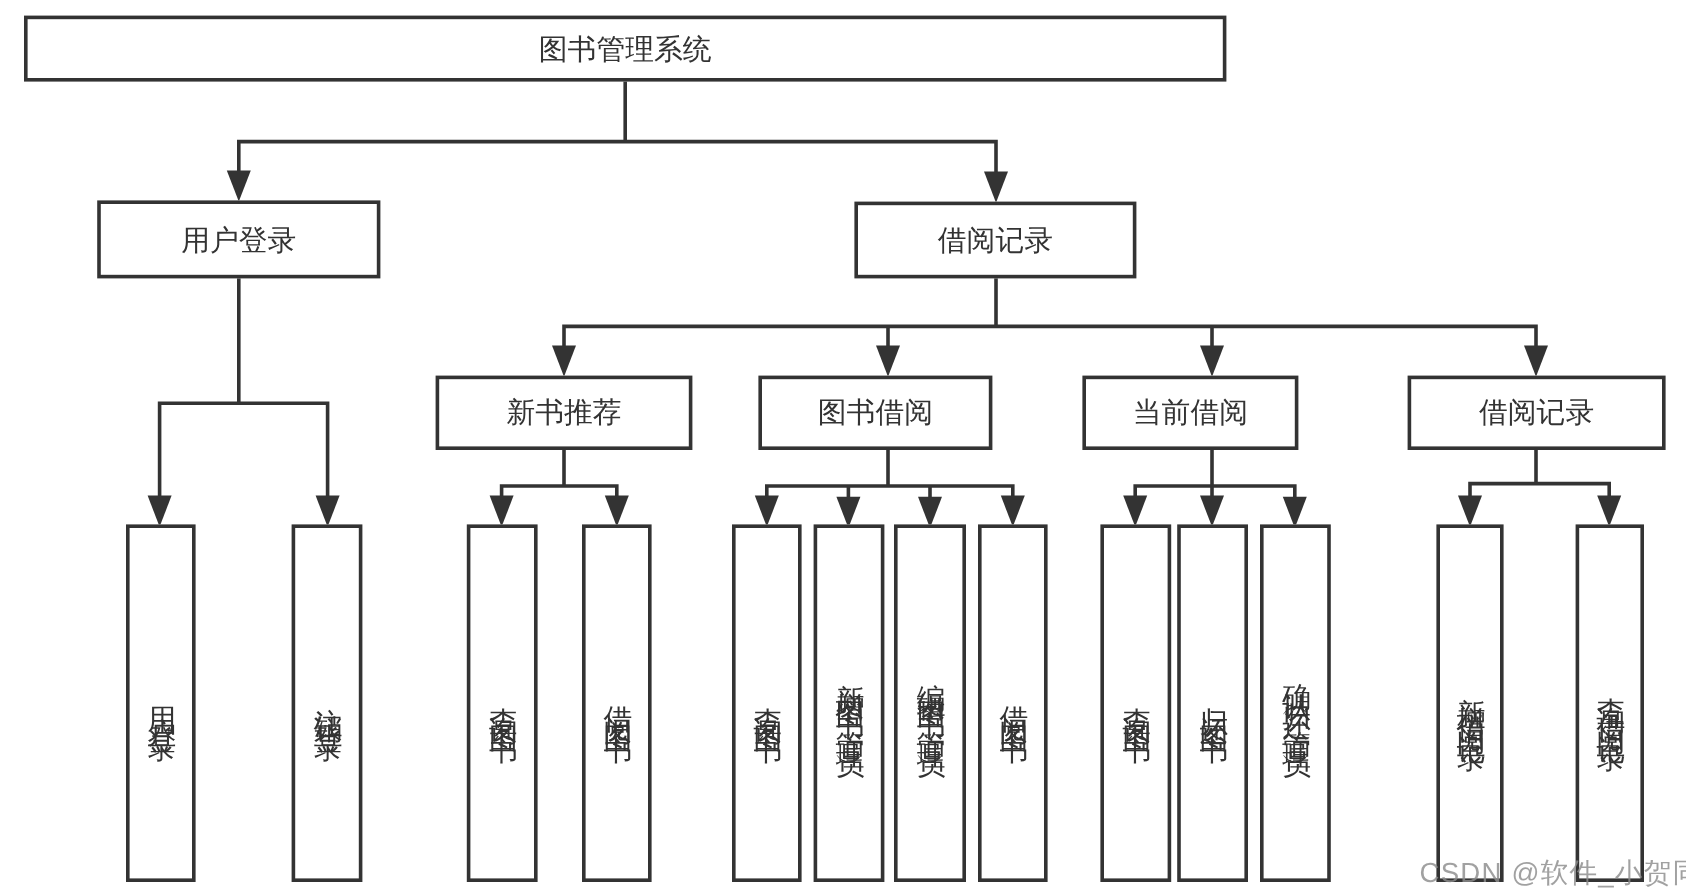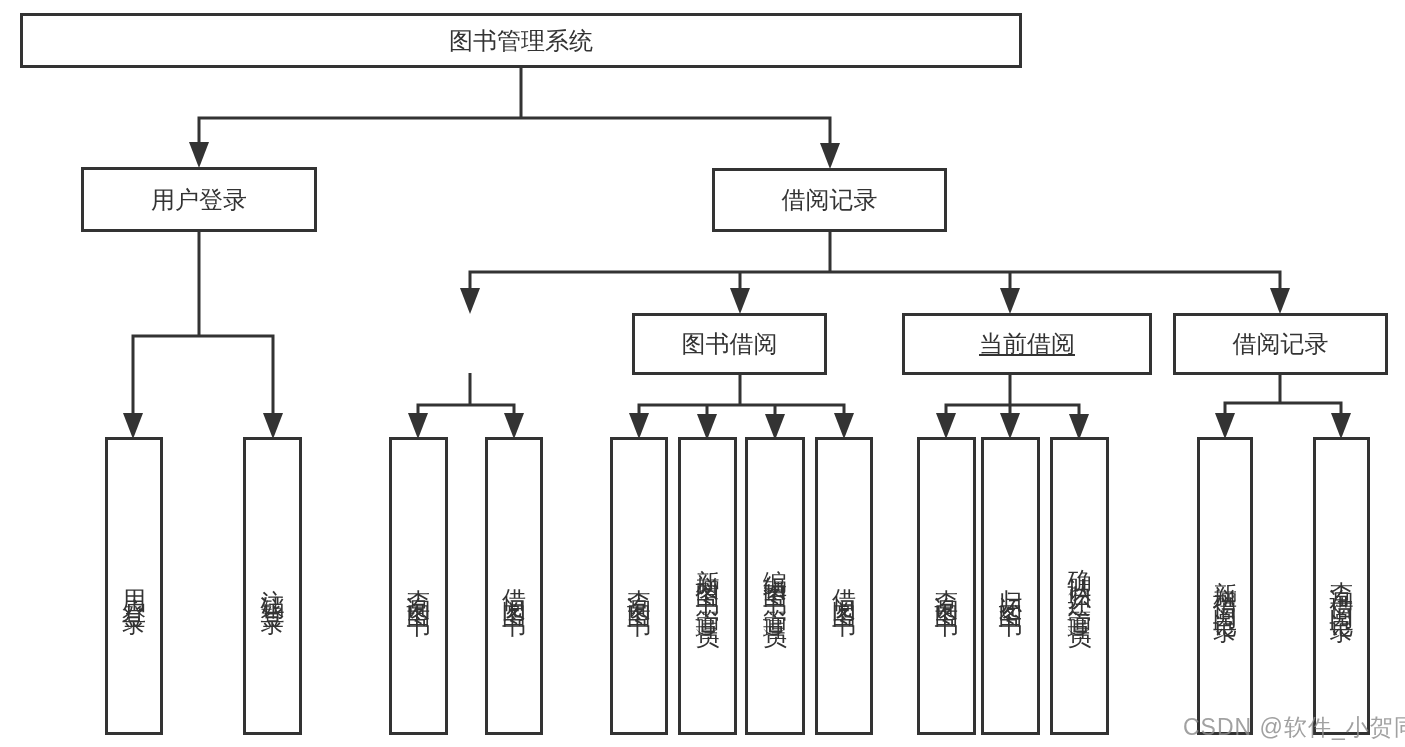--- a/index.html
+++ b/index.html
@@ -93,22 +93,23 @@
       <polygon points="1215,413 1235,413 1225,439"></polygon>
       <polygon points="1331,413 1351,413 1341,439"></polygon>
     </g>
   </svg>
 
   <div class="box" style="left:20px;top:13px;width:1002px;height:55px;">图书管理系统</div>
 
   <div class="box" style="left:81px;top:167px;width:236px;height:65px;">用户登录</div>
   <div class="box" style="left:712px;top:168px;width:235px;height:64px;">借阅记录</div>
 
+  <div class="box l3" style="left:363px;width:214px;">新书推荐</div>
   <div class="box l3" style="left:632px;width:195px;">图书借阅</div>
-  <div class="box l3" style="left:902px;width:250px;text-decoration:underline;">当前借阅</div>
+  <div class="box l3" style="left:902px;width:180px;">当前借阅</div>
   <div class="box l3" style="left:1173px;width:215px;">借阅记录</div>
 
   <div class="vbox" style="left:105px;width:58px;">用户登录</div>
   <div class="vbox" style="left:243px;width:59px;">注销登录</div>
 
   <div class="vbox" style="left:389px;width:59px;">查询图书</div>
   <div class="vbox" style="left:485px;width:58px;">借阅图书</div>
 
   <div class="vbox" style="left:610px;width:58px;">查询图书</div>
   <div class="vbox" style="left:678px;width:59px;">新增图书（管理员）</div>

